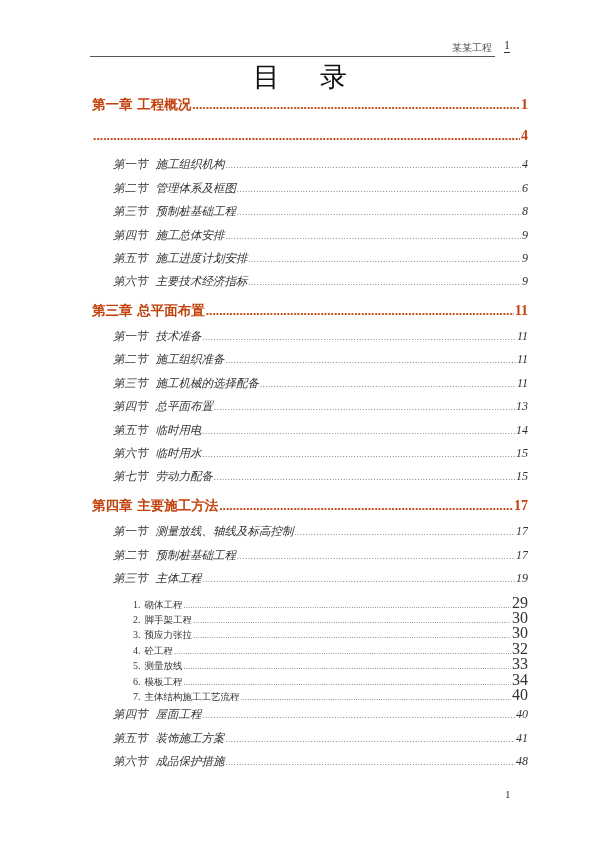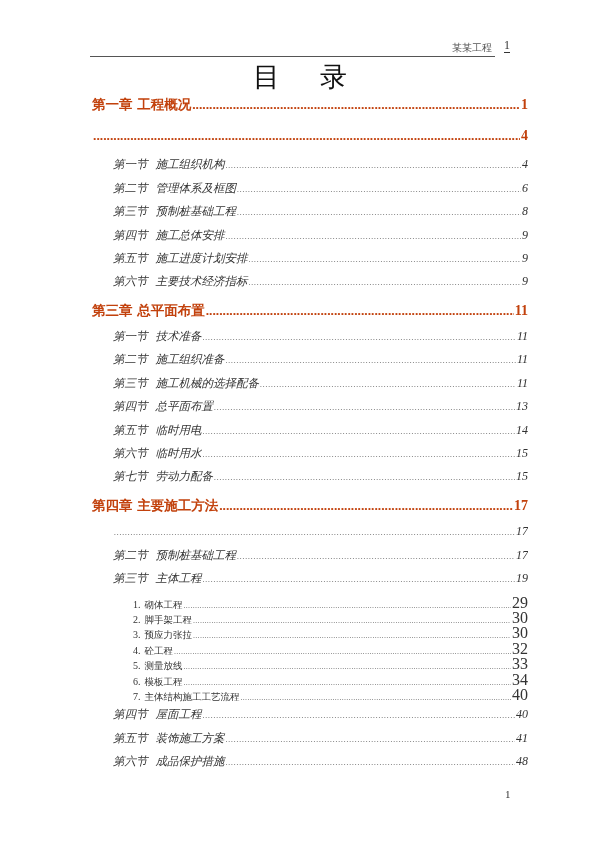--- a/index.html
+++ b/index.html
@@ -125,20 +125,21 @@
       <span class="pg">15</span>
     </div>
 
     <div class="row chapter" style="top:497px">
       <span class="lbl"><span>第四章</span>&nbsp;<span>主要施工方法</span></span>
       <span class="dots"></span>
       <span class="pg">17</span>
     </div>
 
     <div class="row section" style="top:524px">
+      <span class="lbl"><span class="num">第一节</span><span>测量放线、轴线及标高控制</span></span>
       <span class="dots"></span>
       <span class="pg">17</span>
     </div>
     <div class="row section" style="top:548px">
       <span class="lbl"><span class="num">第二节</span><span>预制桩基础工程</span></span>
       <span class="dots"></span>
       <span class="pg">17</span>
     </div>
     <div class="row section" style="top:571px">
       <span class="lbl"><span class="num">第三节</span><span>主体工程</span></span>

